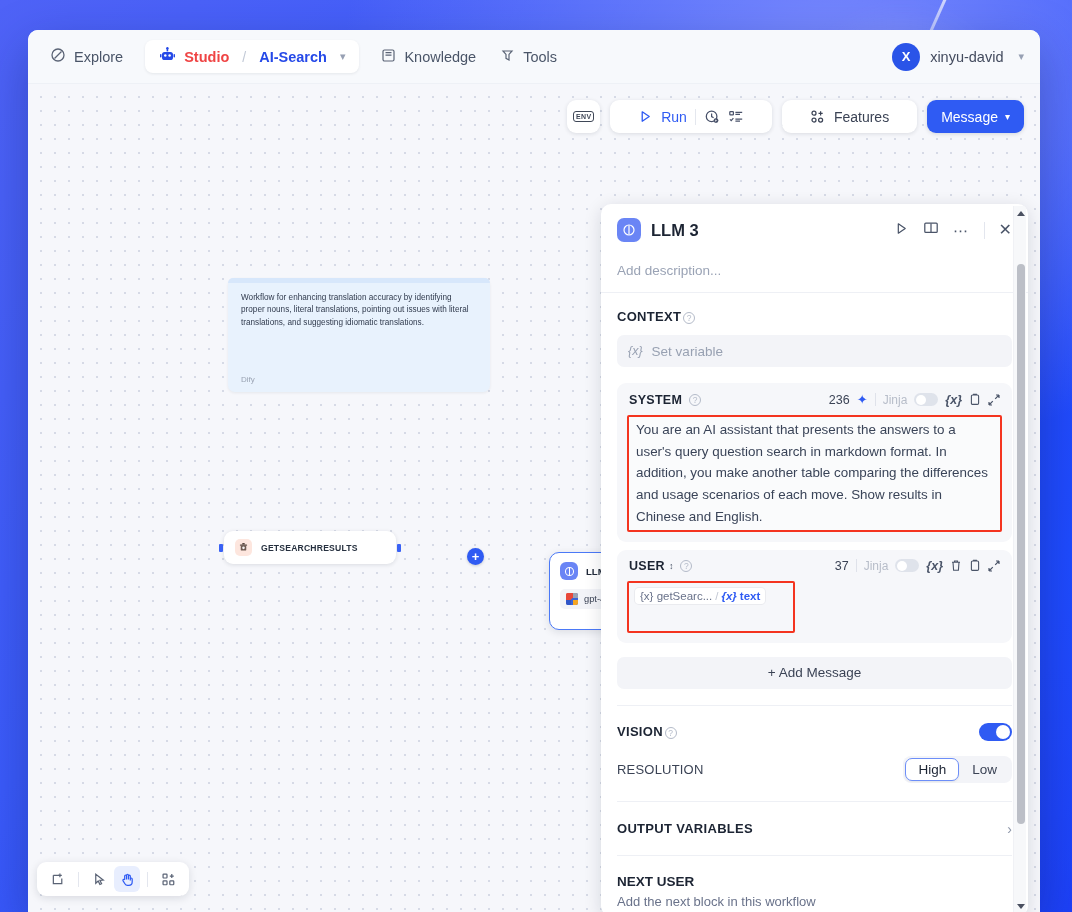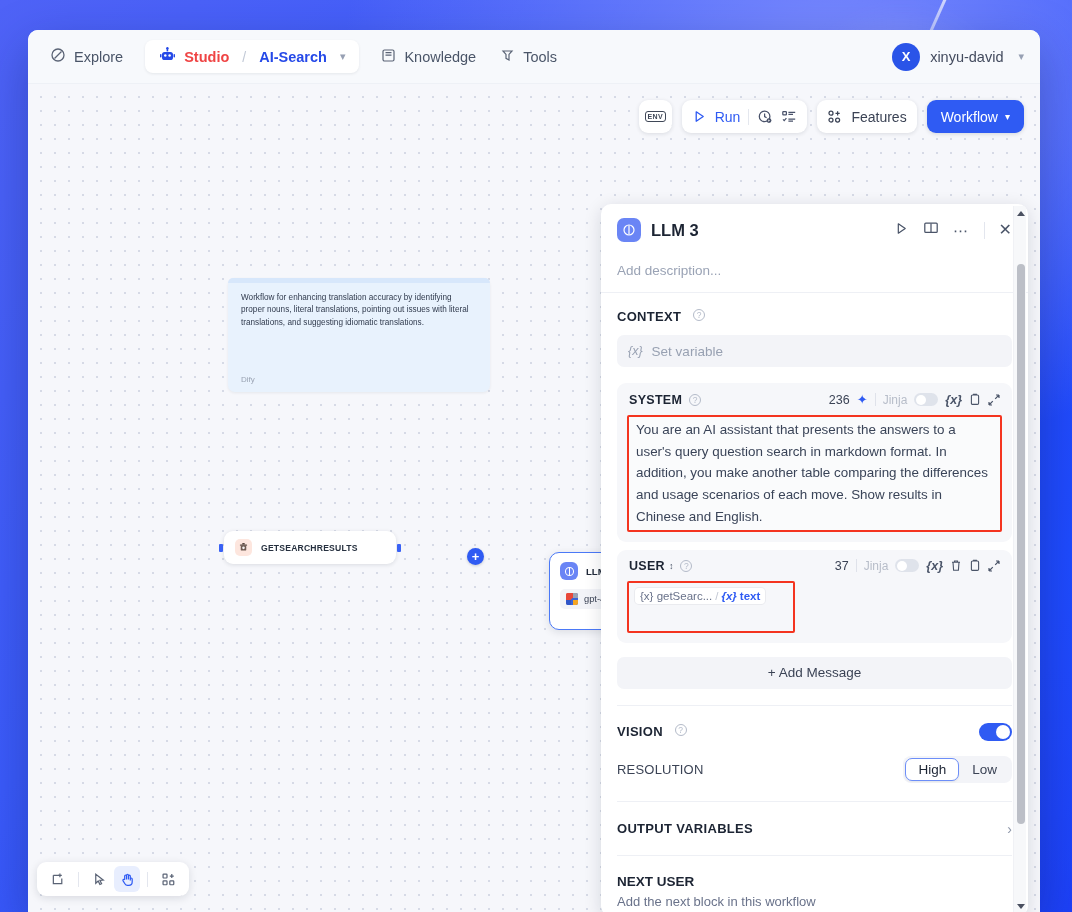--- a/index.html
+++ b/index.html
@@ -200,21 +200,21 @@
   
   .run-toolbar {
     position: absolute; right: 16px; top: 16px;
     display: flex; align-items: center; gap: 10px;
     z-index: 4;
   }
   .tb-pill {
     background: #fff; border-radius: 9px;
     box-shadow: 0 1px 4px rgba(16,24,40,.12);
     height: 33px; display: flex; align-items: center;
-    padding: 0 10px; gap: 8px;
+    padding: 0 28px; gap: 8px;
   }
   .env-btn { width: 33px; justify-content: center; padding: 0; }
   .env-glyph {
     border: 1.6px solid #3f4757; border-radius: 3px;
     font-size: 7px; font-weight: bold; color: #3f4757;
     padding: 1px 2px; letter-spacing: .3px;
   }
   .run-lbl { color: #2f5bf3; font-size: 14px; }
   .tb-ic { color: #49526a; display: flex; align-items: center; }
   .tb-div { width: 1px; height: 16px; background: #e4e7ee; }
@@ -248,21 +248,21 @@
   .ph-div { width: 1px; height: 17px; background: #e3e6ee; }
   .ph-desc { color: #9aa3b5; font-size: 13.5px; margin: 21px 0 14px 0; }
   .panel-divider { height: 1px; background: #eef0f5; }
 
   .panel-scroll {
     flex: 1; overflow: hidden; position: relative;
     padding: 0 16px;
   }
   .sec-title {
     font-size: 13px; font-weight: bold; color: #1c2433;
-    letter-spacing: .3px; display: flex; align-items: flex-start; gap: 12px;
+    letter-spacing: .3px; display: flex; align-items: flex-end; gap: 2px;
   }
   .qm {
     width: 12px; height: 12px; border-radius: 50%;
     border: 1.2px solid #b4bbc9; color: #b4bbc9;
     font-size: 8.5px; display: flex; align-items: center; justify-content: center;
     font-weight: normal;
   }
   .setvar {
     margin-top: 11px; height: 32px; background: #f3f4f8;
     border-radius: 7px; display: flex; align-items: center;
@@ -553,21 +553,21 @@
             <circle cx="4" cy="4.2" r="2"></circle>
               <circle cx="4" cy="11" r="2"></circle>
               <circle cx="10.6" cy="11" r="2"></circle>
             <path d="M10.6 2.2v4.2M8.5 4.3h4.2"></path>
           </svg>
         </span>
         <span class="feat-lbl">Features</span>
       </div>
 
       <div class="publish">
-        <span>Workflow</span>
+        <span>Message</span>
         <span style="font-size:10px;">▾</span>
       </div>
     </div>
 
     <div class="panel">
 
       <div class="panel-head">
         <div class="ph-row">
           <div class="ph-ic">
             <svg width="14" height="14" viewBox="0 0 14 14" fill="none" stroke="#fff" stroke-width="1.2">

